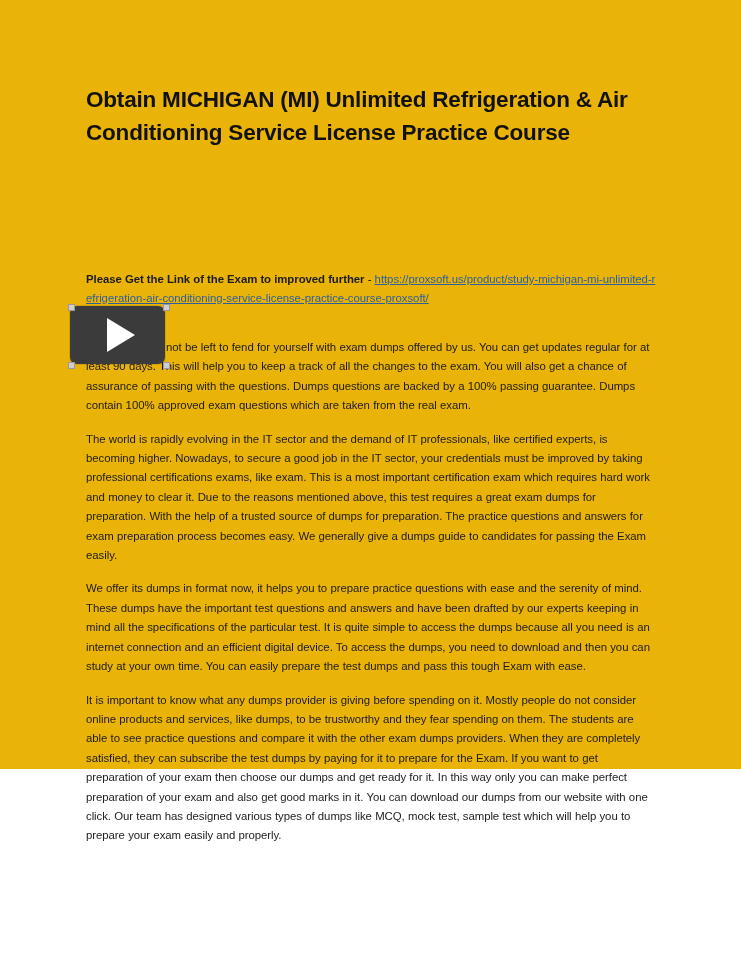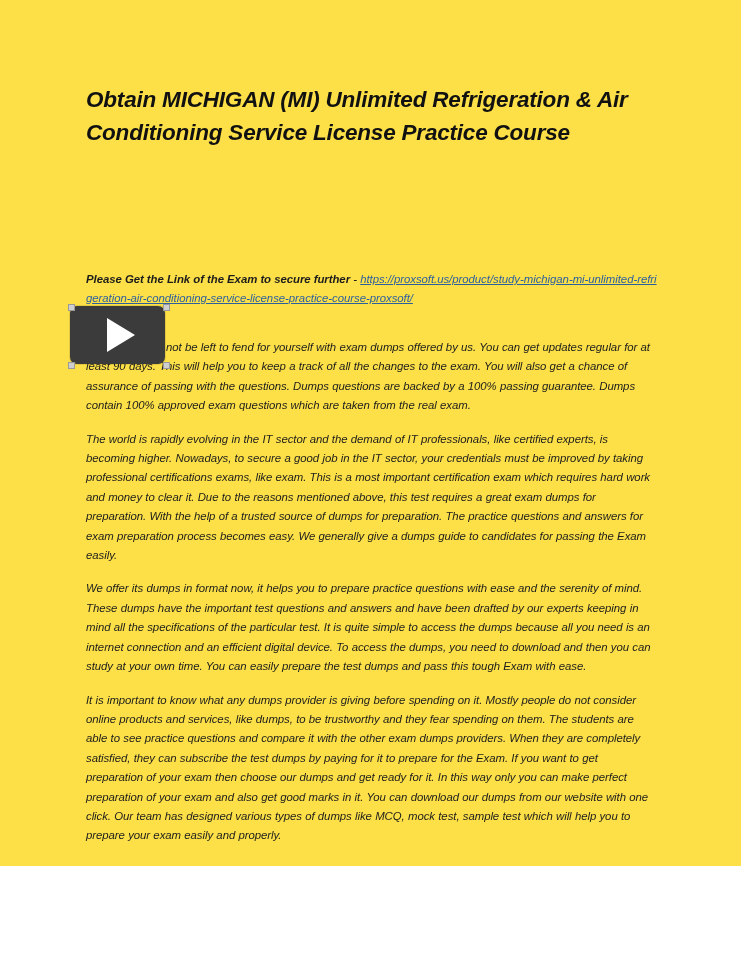--- a/index.html
+++ b/index.html
@@ -12,24 +12,23 @@
     width: 741px;
     height: 960px;
     font-family: "Liberation Sans", sans-serif;
     color: #1a1a1a;
     overflow: hidden;
     position: relative;
   }
   .page {
     position: relative;
     width: 741px;
-    height: 866px;
-    background: #fde047;
+    height: 769px;
+    background: #eab308;
     box-sizing: border-box;
-    font-style: italic;
   }
   .content {
     position: absolute;
     left: 86px;
     top: 0;
     width: 572px;
   }
 
   
   .doc-title {
@@ -127,21 +126,21 @@
 </style>
 </head>
 <body>
 
 <div class="page">
   <div class="content">
 
     <h1 class="doc-title">Obtain MICHIGAN (MI) Unlimited Refrigeration &amp; Air Conditioning Service License Practice Course</h1>
 
     <div class="link-block">
-      <span class="link-lead">Please Get the Link of the Exam to secure further</span><span class="dash"> - </span><a class="ext-link" href="#">https://proxsoft.us/product/study-michigan-mi-unlimited-refrigeration-air-conditioning-service-license-practice-course-proxsoft/</a>
+      <span class="link-lead">Please Get the Link of the Exam to improved further</span><span class="dash"> - </span><a class="ext-link" href="#">https://proxsoft.us/product/study-michigan-mi-unlimited-refrigeration-air-conditioning-service-license-practice-course-proxsoft/</a>
     </div>
 
     <div class="body-stack">
       <p class="para">Further you will not be left to fend for yourself with exam dumps offered by us. You can get updates regular for at least 90 days. This will help you to keep a track of all the changes to the exam. You will also get a chance of assurance of passing with the questions. Dumps questions are backed by a 100% passing guarantee. Dumps contain 100% approved exam questions which are taken from the real exam.</p>
       <p class="para">The world is rapidly evolving in the IT sector and the demand of IT professionals, like certified experts, is becoming higher. Nowadays, to secure a good job in the IT sector, your credentials must be improved by taking professional certifications exams, like exam. This is a most important certification exam which requires hard work and money to clear it. Due to the reasons mentioned above, this test requires a great exam dumps for preparation. With the help of a trusted source of dumps for preparation. The practice questions and answers for exam preparation process becomes easy. We generally give a dumps guide to candidates for passing the Exam easily.</p>
       <p class="para">We offer its dumps in format now, it helps you to prepare practice questions with ease and the serenity of mind. These dumps have the important test questions and answers and have been drafted by our experts keeping in mind all the specifications of the particular test. It is quite simple to access the dumps because all you need is an internet connection and an efficient digital device. To access the dumps, you need to download and then you can study at your own time. You can easily prepare the test dumps and pass this tough Exam with ease.</p>
       <p class="para">It is important to know what any dumps provider is giving before spending on it. Mostly people do not consider online products and services, like dumps, to be trustworthy and they fear spending on them. The students are able to see practice questions and compare it with the other exam dumps providers. When they are completely satisfied, they can subscribe the test dumps by paying for it to prepare for the Exam. If you want to get preparation of your exam then choose our dumps and get ready for it. In this way only you can make perfect preparation of your exam and also get good marks in it. You can download our dumps from our website with one click. Our team has designed various types of dumps like MCQ, mock test, sample test which will help you to prepare your exam easily and properly.</p>
     </div>
 
   </div>

